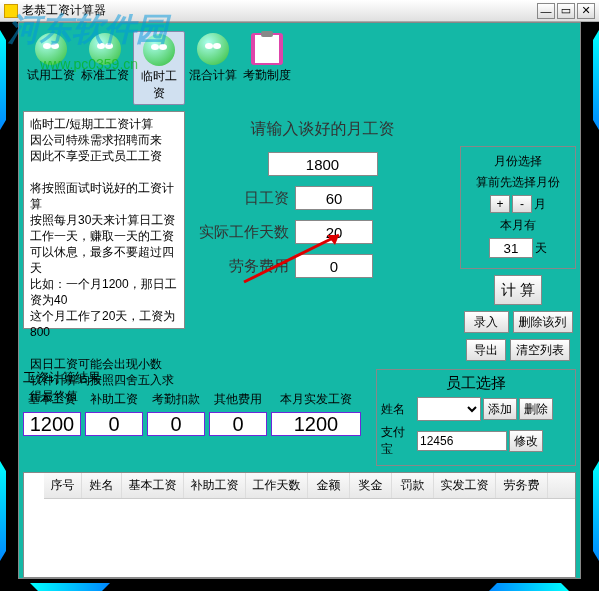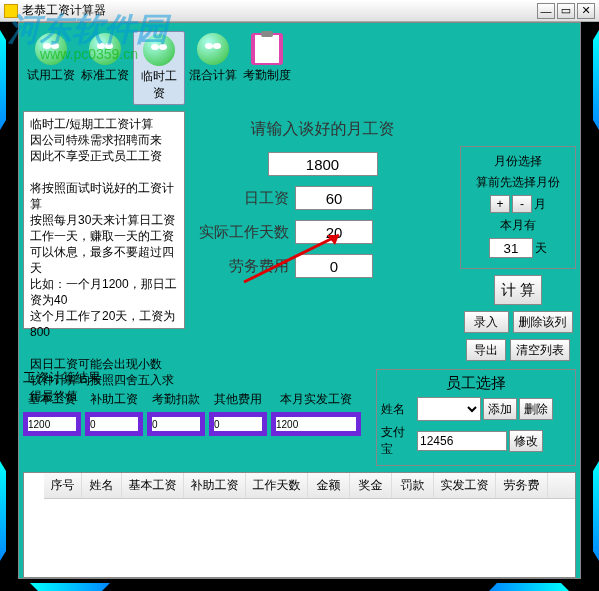--- a/index.html
+++ b/index.html
@@ -17,21 +17,21 @@
   top: 8px; left: 8px;
   font-size: 32px;
   font-weight: bold;
   color: rgba(0,150,220,0.5);
   z-index: 100;
   pointer-events: none;
   font-style: italic;
 }
 .watermark-url {
   position: absolute;
-  top: 46px; left: 40px;
+  top: 56px; left: 40px;
   font-size: 14px;
   color: rgba(0,180,0,0.6);
   z-index: 100;
   pointer-events: none;
 }
 .frame-decor {
   position: absolute;
   background: linear-gradient(180deg, #0ff, #08f);
   z-index: 50;
 }
@@ -185,21 +185,21 @@
   pointer-events: none;
 }
 
 .result-section { margin-top: 8px; display: flex; gap: 6px; }
 .result-left { flex: 1; }
 .result-title { font-size: 13px; margin-bottom: 4px; }
 .result-headers { display: flex; gap: 4px; font-size: 12px; margin-bottom: 4px; }
 .result-headers > div { text-align: center; }
 .rh1 { width: 58px; } .rh2 { width: 58px; } .rh3 { width: 58px; } .rh4 { width: 58px; } .rh5 { width: 90px; }
 .result-inputs { display: flex; gap: 4px; }
-.result-inputs input { height: 24px; border: 5px solid #6d28d9; text-align: left; font-size: 10px; background: #fff; }
+.result-inputs input { height: 24px; border: 1px solid #6d28d9; text-align: center; font-size: 20px; background: #fff; }
 .ri1 { width: 58px; } .ri2 { width: 58px; } .ri3 { width: 58px; } .ri4 { width: 58px; } .ri5 { width: 90px; }
 
 .emp-box { border: 1px solid #888; padding: 4px; width: 200px; }
 .emp-title { text-align: center; font-size: 15px; margin-bottom: 4px; }
 .emp-row { display: flex; align-items: center; gap: 2px; margin: 3px 0; font-size: 12px; }
 .emp-row label { width: 34px; }
 .emp-input { width: 64px; height: 20px; border: 1px solid #888; background: #fff; font-size: 12px; padding: 0 2px; }
 
 .table-area {
   margin-top: 6px;

